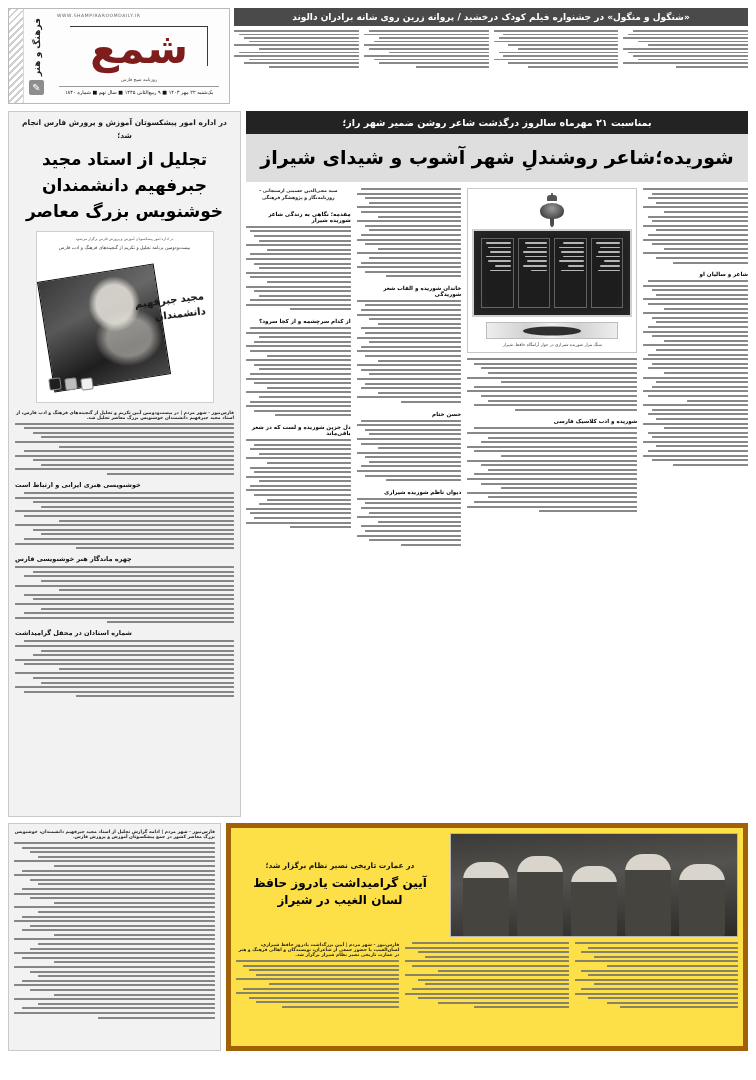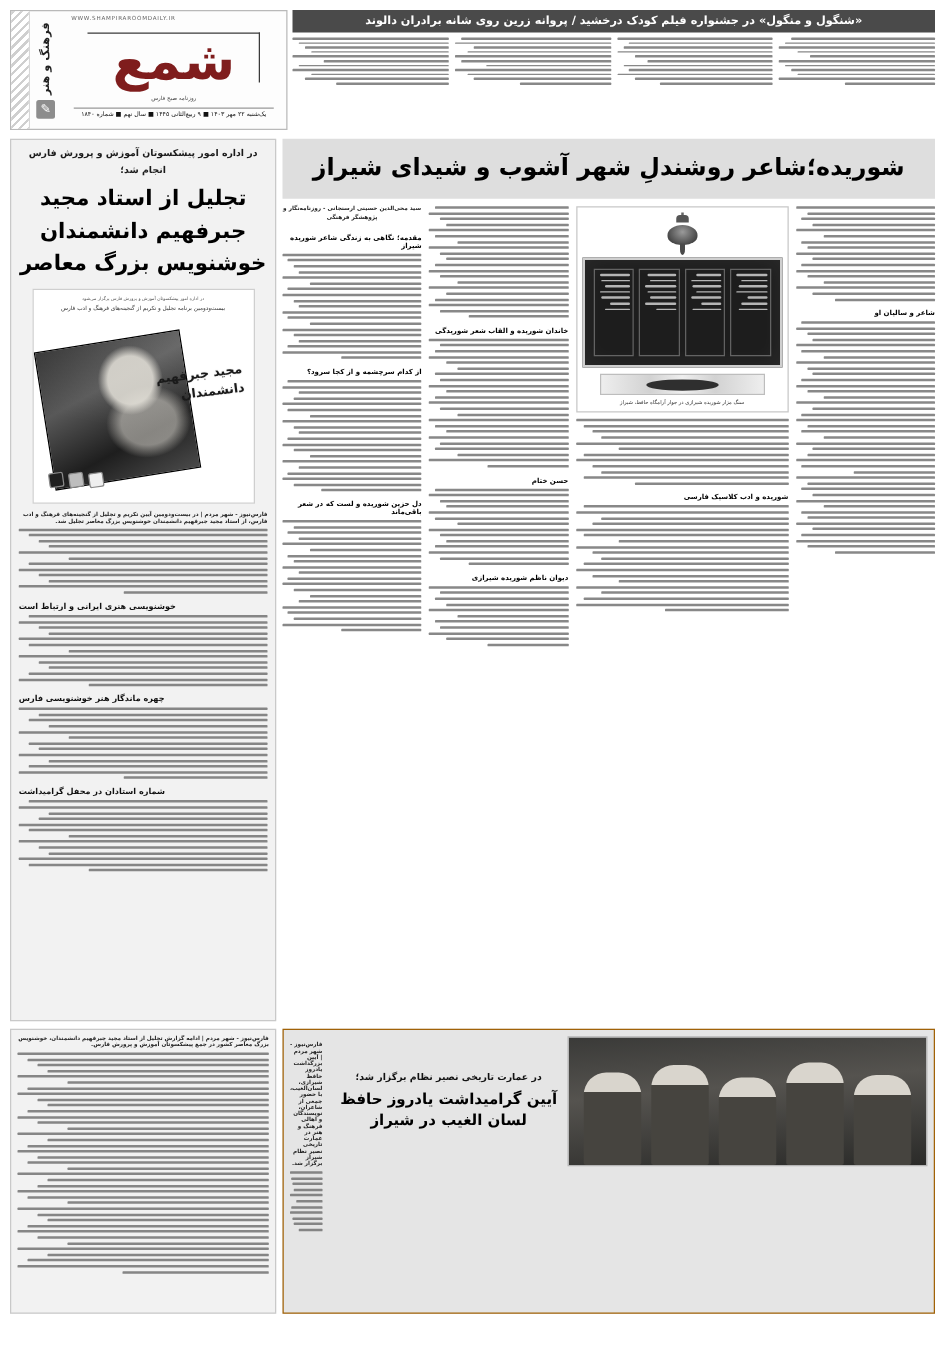--- a/index.html
+++ b/index.html
@@ -84,21 +84,21 @@
     height:2px; background:#6e6e6e; margin-bottom:2.6px; border-radius:.5px; opacity:.82;
   }
   .ln.s1{width:100%} .ln.s2{width:96%} .ln.s3{width:88%} .ln.s4{width:72%}
   .ln.s5{width:58%} .ln.s6{width:92%} .ln.s7{width:80%}
   .ln.tiny{height:1.6px;margin-bottom:2px;}
 
   
   .main { display:flex; flex-direction:row-reverse; gap:5px; margin-top:7px; height:706px; }
 
   
-  .sidebar { width:213px; border:1px solid #c9c9c9; background:#f2f2f2; padding:5px; display:flex; flex-direction:column; }
+  .sidebar { width:233px; border:1px solid #c9c9c9; background:#f2f2f2; padding:5px; display:flex; flex-direction:column; }
   .sb-kicker { font-size:7.5px; font-weight:bold; text-align:center; line-height:1.7; color:#1b1b1b; }
   .sb-title { font-size:17px; font-weight:bold; text-align:center; line-height:1.55; margin-top:3px; color:#000; }
   .poster {
     margin:6px auto 5px auto; width:178px; height:172px; background:#fff;
     border:1px solid #cfcfcf; position:relative; overflow:hidden;
   }
   .poster-top { font-size:3.6px; text-align:center; color:#555; padding-top:5px; }
   .poster-sub { font-size:4.6px; text-align:center; color:#333; line-height:1.8; padding:3px 10px 0 10px; }
   .poster-photo{
     position:absolute; left:8px; top:40px; width:118px; height:112px;
@@ -165,21 +165,21 @@
   }
   .frieze::after{
     content:""; position:absolute; left:50%; top:50%; transform:translate(-50%,-50%);
     width:58px; height:9px; background:#2f2f2f; border-radius:50%;
   }
   .cap-txt { font-size:4.2px; color:#333; text-align:center; margin-top:3px; line-height:1.5;}
 
   
   .bottom { display:flex; flex-direction:row-reverse; gap:5px; margin-top:6px; height:228px; }
   .bottom-right { width:213px; border:1px solid #c9c9c9; background:#f2f2f2; padding:5px; overflow:hidden;}
-  .bottom-main { flex:1; border:1px solid #a16207; background:#e5e5e5; padding:5px; display:flex; flex-direction:row;}
+  .bottom-main { flex:1; border:5px solid #a16207; background:#fde047; padding:5px; display:flex; flex-direction:column;}
   .b-top { display:flex; flex-direction:row-reverse; gap:6px; height:104px; }
   .b-headbox { flex:1; display:flex; flex-direction:column; justify-content:center; }
   .b-kicker { font-size:7.5px; font-weight:bold; text-align:center; color:#111; margin-bottom:5px;}
   .b-title { font-size:12px; font-weight:bold; text-align:center; line-height:1.45; color:#000;}
   .b-photo {
     width:288px; border:1px solid #b5b5b5;
     background:linear-gradient(175deg,#3a3a38 0%,#55534f 40%,#2b2b29 100%);
     position:relative; overflow:hidden;
   }
   .b-photo .person{
@@ -359,20 +359,21 @@
           <div class="ln s6"></div>
             <div class="ln s3"></div>
             <div class="ln s1"></div>
             <div class="ln s2"></div>
           <div class="ln s4"></div>
         </div>
       </div>
     </div>
 
     <div class="article">
+      <div class="kicker-bar">بمناسبت ۲۱ مهرماه سالروز درگذشت شاعر روشن ضمیر شهر راز؛</div>
       <div class="headline-bar">شوریده؛شاعر روشندلِ شهر آشوب و شیدای شیراز</div>
 
       <div class="art-grid">
 
         <div class="art-col">
           <div class="byline">سید محی‌الدین حسینی ارسنجانی - روزنامه‌نگار و پژوهشگر فرهنگی</div>
           <div class="sub-head">مقدمه؛ نگاهی به زندگی شاعر شوریده شیراز</div>
           <div class="lines">
             <div class="ln s1"></div>
               <div class="ln s2"></div>

